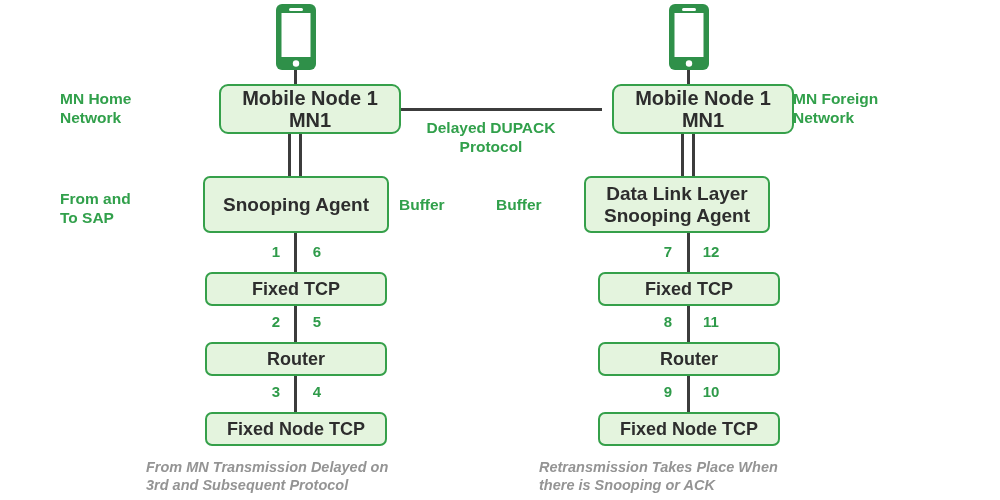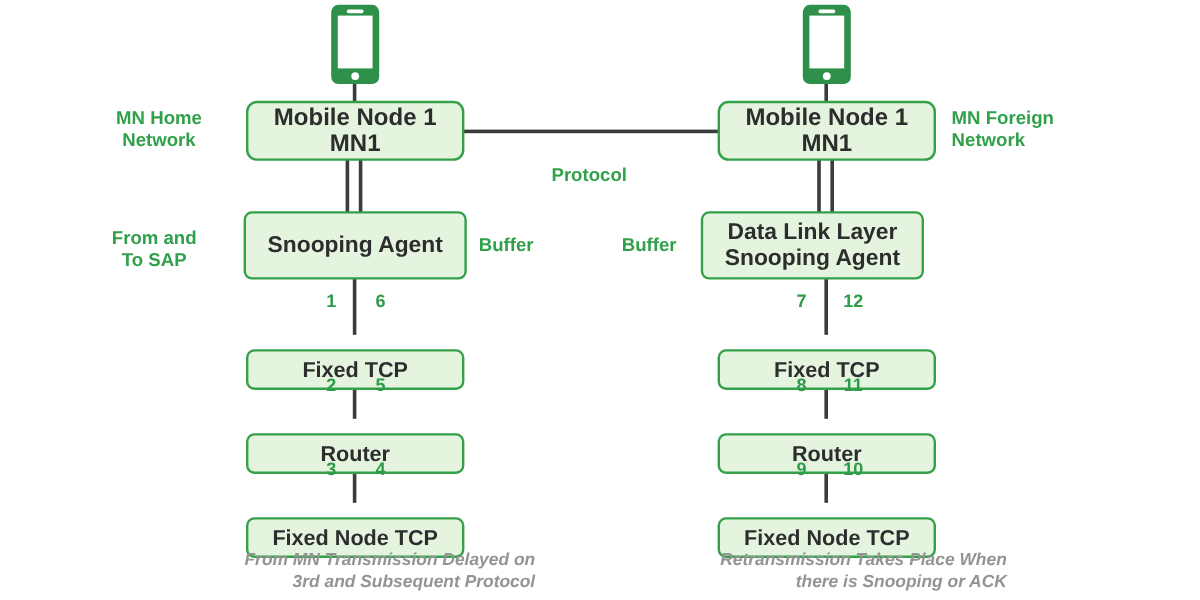--- a/index.html
+++ b/index.html
@@ -27,23 +27,23 @@
     font-weight: bold;
     display: flex;
     align-items: center;
     justify-content: center;
     text-align: center;
     line-height: 1.12;
     z-index: 3;
   }
   .node .label-inner { display: block; width: 100%; }
 
-  .node-lg { font-size: 20px; border-radius: 9px; }
+  .node-lg { font-size: 20px; border-radius: 9px; margin-left: 14px; }
   .node-md { font-size: 19px; }
-  .node-sm { font-size: 18px; margin-top: 19px; }
+  .node-sm { font-size: 18px; }
 
   
   .vline {
     position: absolute;
     width: 3px;
     background: #3c3c3c;
     z-index: 1;
   }
   .hline {
     position: absolute;
@@ -54,21 +54,21 @@
 
   
   .side-label {
     position: absolute;
     color: #31a04b;
     font-weight: bold;
     font-size: 15.5px;
     line-height: 1.22;
     z-index: 4;
   }
-  .side-label.right-align { text-align: center; }
+  .side-label.right-align { text-align: left; }
   .side-label.left-align  { text-align: left; }
   .side-label.center-align{ text-align: center; }
 
   
   .step-num {
     position: absolute;
     color: #2f9b4a;
     font-weight: bold;
     font-size: 15px;
     text-align: center;
@@ -77,21 +77,21 @@
   }
 
   
   .caption {
     position: absolute;
     color: #949494;
     font-weight: bold;
     font-style: italic;
     font-size: 14.5px;
     line-height: 1.25;
-    text-align: right;
+    text-align: left;
     z-index: 4;
   }
 
   
   .phone-icon { position: absolute; z-index: 4; }
 </style>
 </head>
 <body>
 
 <div class="phone-icon" style="left:275px; top:3px; width:42px; height:68px;">
@@ -202,21 +202,21 @@
 <div class="side-label right-align" style="left:496px; top:196px; width:90px;">
   <span>Buffer</span>
 </div>
 
 <div class="side-label left-align" style="left:793px; top:90px; width:160px;">
   <span>MN Foreign</span><br>
   <span>Network</span>
 </div>
 
 <div class="side-label center-align" style="left:396px; top:119px; width:190px;">
-  <br>
+  <span>Delayed DUPACK</span><br>
   <span>Protocol</span>
 </div>
 
 <div class="step-num" style="left:265px; top:243px;"><span>1</span></div>
 <div class="step-num" style="left:306px; top:243px;"><span>6</span></div>
 
 <div class="step-num" style="left:265px; top:313px;"><span>2</span></div>
 <div class="step-num" style="left:306px; top:313px;"><span>5</span></div>
 
 <div class="step-num" style="left:265px; top:383px;"><span>3</span></div>

